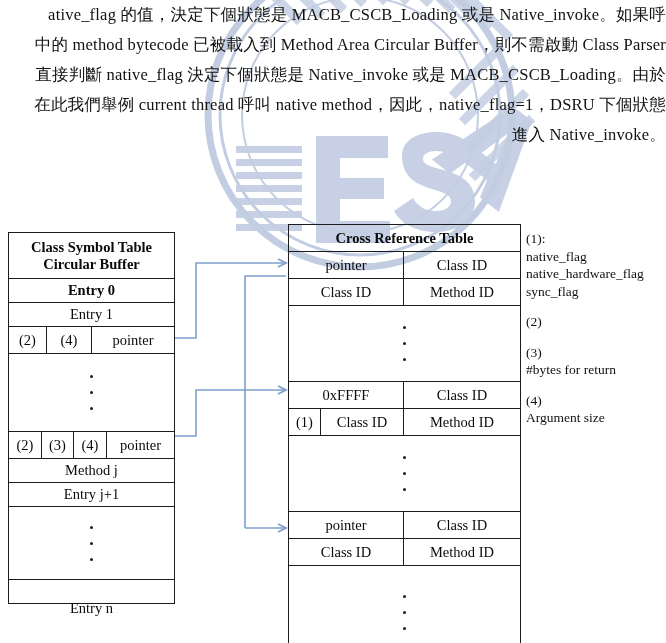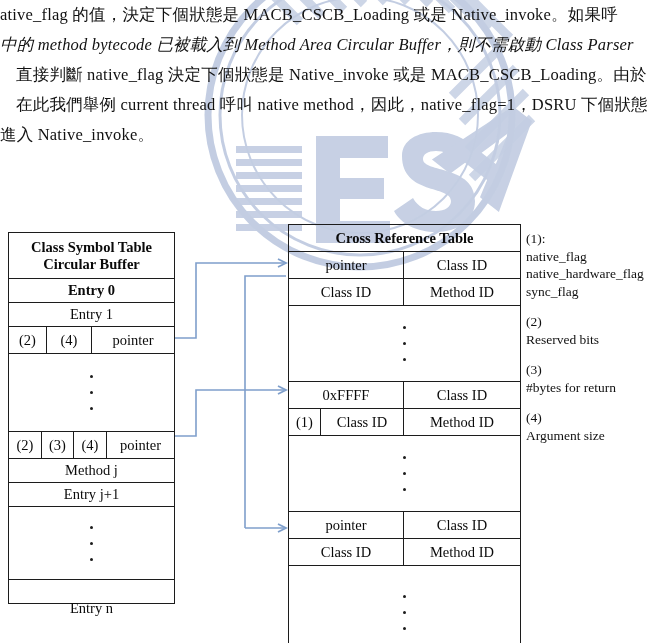--- a/index.html
+++ b/index.html
@@ -36,23 +36,24 @@
     width: 666px;
     z-index: 2;
   }
   .tline {
     font-size: 16.5px;
     line-height: 30px;
     height: 30px;
     white-space: nowrap;
     letter-spacing: 0.2px;
     color: #111;
+    text-align: right;
   }
   .tline.l1 { padding-left: 0px; }
-  .tline.l2 { padding-left: 0px; font-style: italic; }
+  .tline.l2 { padding-left: 0px; }
   .tline.l3 { padding-left: 16px; }
   .tline.l4 { padding-left: 16px; font-family: Liberation Serif, serif; }
   .tline.l5 { padding-left: 0px; }
 
   
   #diagram {
     position: absolute;
     left: 0;
     top: 218px;
     width: 666px;
@@ -326,21 +327,20 @@
 
   <div id="legend">
     <div class="lg-group">
       <div class="lg-line">(1):</div>
       <div class="lg-line">native_flag</div>
       <div class="lg-line">native_hardware_flag</div>
       <div class="lg-line">sync_flag</div>
     </div>
     <div class="lg-group">
       <div class="lg-line">(2)</div>
-      <div class="lg-line">Reserved bits</div>
     </div>
     <div class="lg-group">
       <div class="lg-line">(3)</div>
       <div class="lg-line">#bytes for return</div>
     </div>
     <div class="lg-group">
       <div class="lg-line">(4)</div>
       <div class="lg-line">Argument size</div>
     </div>
   </div>

